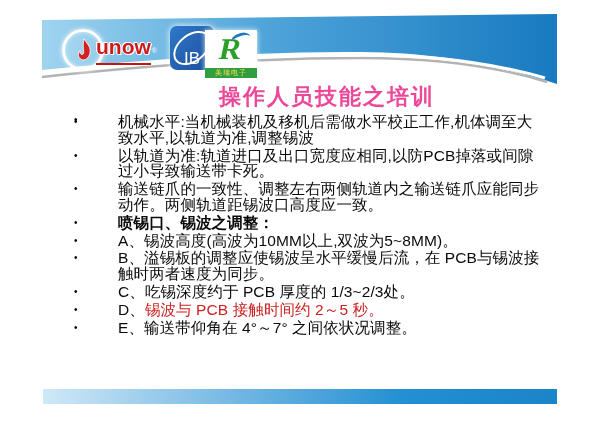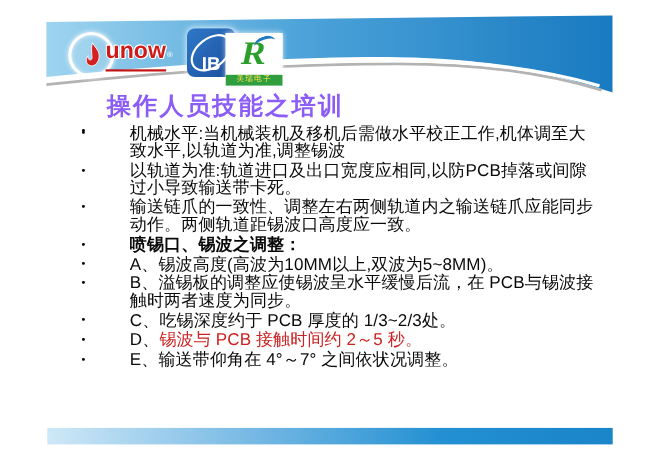--- a/index.html
+++ b/index.html
@@ -35,21 +35,21 @@
     position:relative;width:44px;height:44px;border-radius:7px;
     background:linear-gradient(135deg,#2f78c9,#1b4e9b);
     box-shadow:0 0 6px rgba(255,255,255,.95);
   }
   .ib-ellipse{
     position:absolute;left:1px;top:8px;width:38px;height:24px;border:2.5px solid #ffffff;
     border-radius:50%;transform:rotate(-38deg);
   }
   .ib-text{
     position:absolute;inset:0;display:flex;align-items:center;justify-content:center;
-    color:#ffffff;font-weight:700;font-size:17px;letter-spacing:0;margin-top:21px;
+    color:#ffffff;font-weight:400;font-size:17px;letter-spacing:0;margin-top:21px;
   }
 
   
   .logo-meirui{left:163px;top:24px;}
   .mr-box{
     width:52px;height:48px;background:#ffffff;box-shadow:0 0 5px rgba(255,255,255,.9);
     display:flex;flex-direction:column;overflow:hidden;
   }
   .mr-mark{
     flex:1;display:flex;align-items:center;justify-content:center;position:relative;
@@ -64,23 +64,23 @@
     border-top:3px solid #1f7ac2;border-radius:50%;transform:rotate(-18deg);
   }
   .mr-caption{
     height:10px;background:#2f9e3f;color:#ffe14d;font-size:7px;line-height:10px;
     text-align:center;letter-spacing:1px;white-space:nowrap;
   }
 
   
   .title{
     position:absolute;left:42px;top:82px;width:515px;box-sizing:border-box;
-    padding-left:55px;
+    padding-left:55px;text-align:center;
     font-family:"Liberation Serif",serif;
-    font-size:22px;font-weight:700;color:#8b5cf6;letter-spacing:2px;white-space:nowrap;
+    font-size:22px;font-weight:700;color:#ec4899;letter-spacing:2px;white-space:nowrap;
   }
 
   
   ul.bullets{
     position:absolute;left:74px;top:112px;width:472px;margin:0;padding:0;list-style:none;
     font-size:15.5px;line-height:15.8px;color:#0a0a0a;letter-spacing:0.1px;
   }
   ul.bullets li{position:relative;padding-left:44px;margin-bottom:2px;}
   ul.bullets .dot{
     position:absolute;left:0;top:0;font-size:10px;line-height:15.8px;color:#000;

